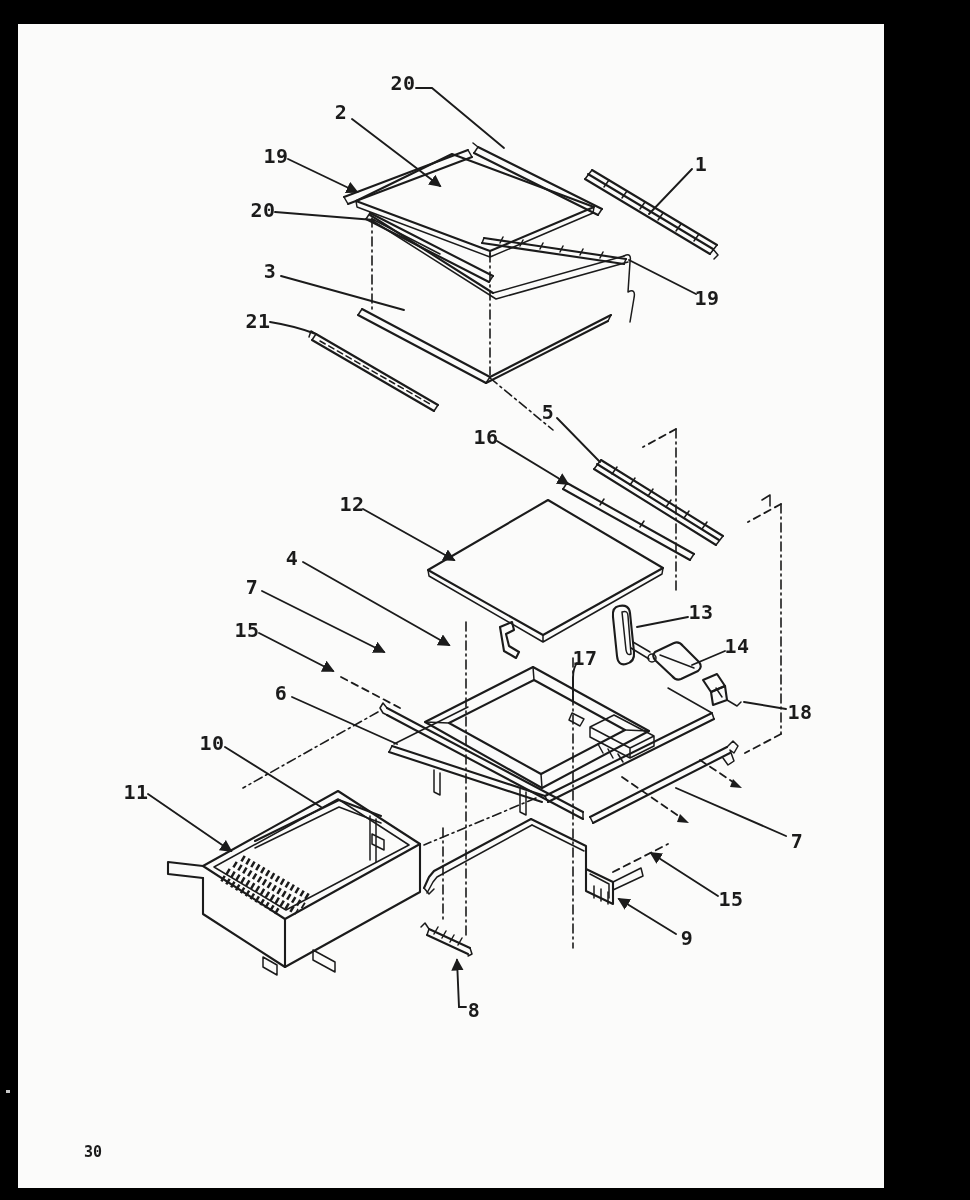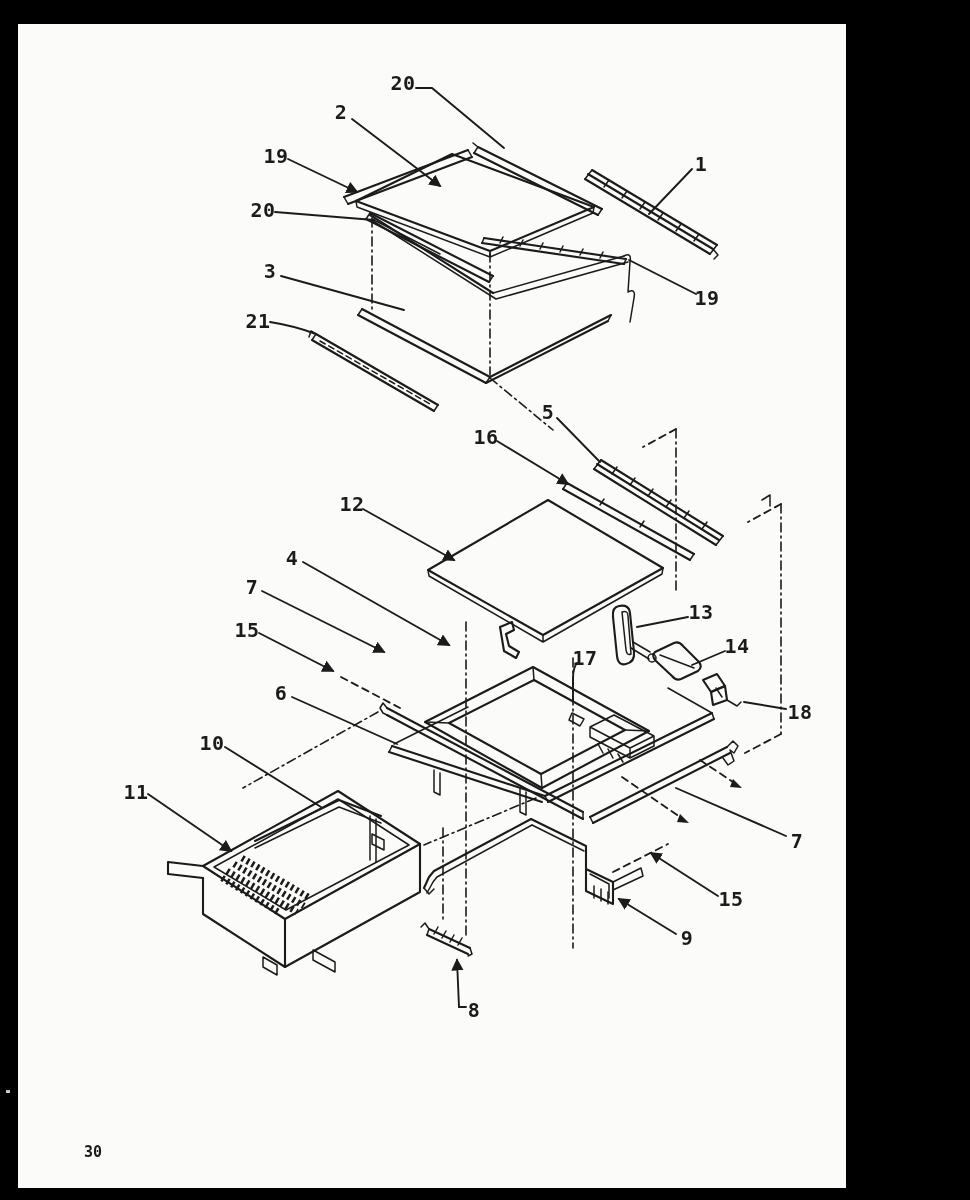--- a/index.html
+++ b/index.html
@@ -1,17 +1,17 @@
 <!DOCTYPE html>
 <html><head>
 <meta charset="utf-8">
 <style>
   html,body{margin:0;padding:0;background:#000;}
-  .sheet{position:relative;width:818px;height:1200px;background:#000;overflow:hidden;
-         font-family:"DejaVu Sans Mono","Liberation Mono",monospace;padding-left:28px;}
+  .sheet{position:relative;width:884px;height:1200px;background:#000;overflow:hidden;
+         font-family:"DejaVu Sans Mono","Liberation Mono",monospace;}
   svg{position:absolute;left:0;top:0;}
   .lbl{font-family:"DejaVu Sans Mono","Liberation Mono",monospace;
        font-size:20px;font-weight:bold;fill:#1b1b1b;letter-spacing:.5px;}
   .pagenum{font-family:"DejaVu Sans Mono","Liberation Mono",monospace;
        font-size:15px;font-weight:bold;fill:#1b1b1b;}
   .p  {fill:none;stroke:#1b1b1b;stroke-width:2.1;stroke-linecap:round;stroke-linejoin:round;}
   .pt {fill:none;stroke:#1b1b1b;stroke-width:1.5;stroke-linecap:round;stroke-linejoin:round;}
   .ld {fill:none;stroke:#1b1b1b;stroke-width:1.9;stroke-linecap:round;}
   .dd {fill:none;stroke:#1b1b1b;stroke-width:1.6;stroke-dasharray:9 4 2 4;stroke-linecap:round;}
   .ds {fill:none;stroke:#1b1b1b;stroke-width:1.8;stroke-dasharray:7 5;stroke-linecap:round;}

